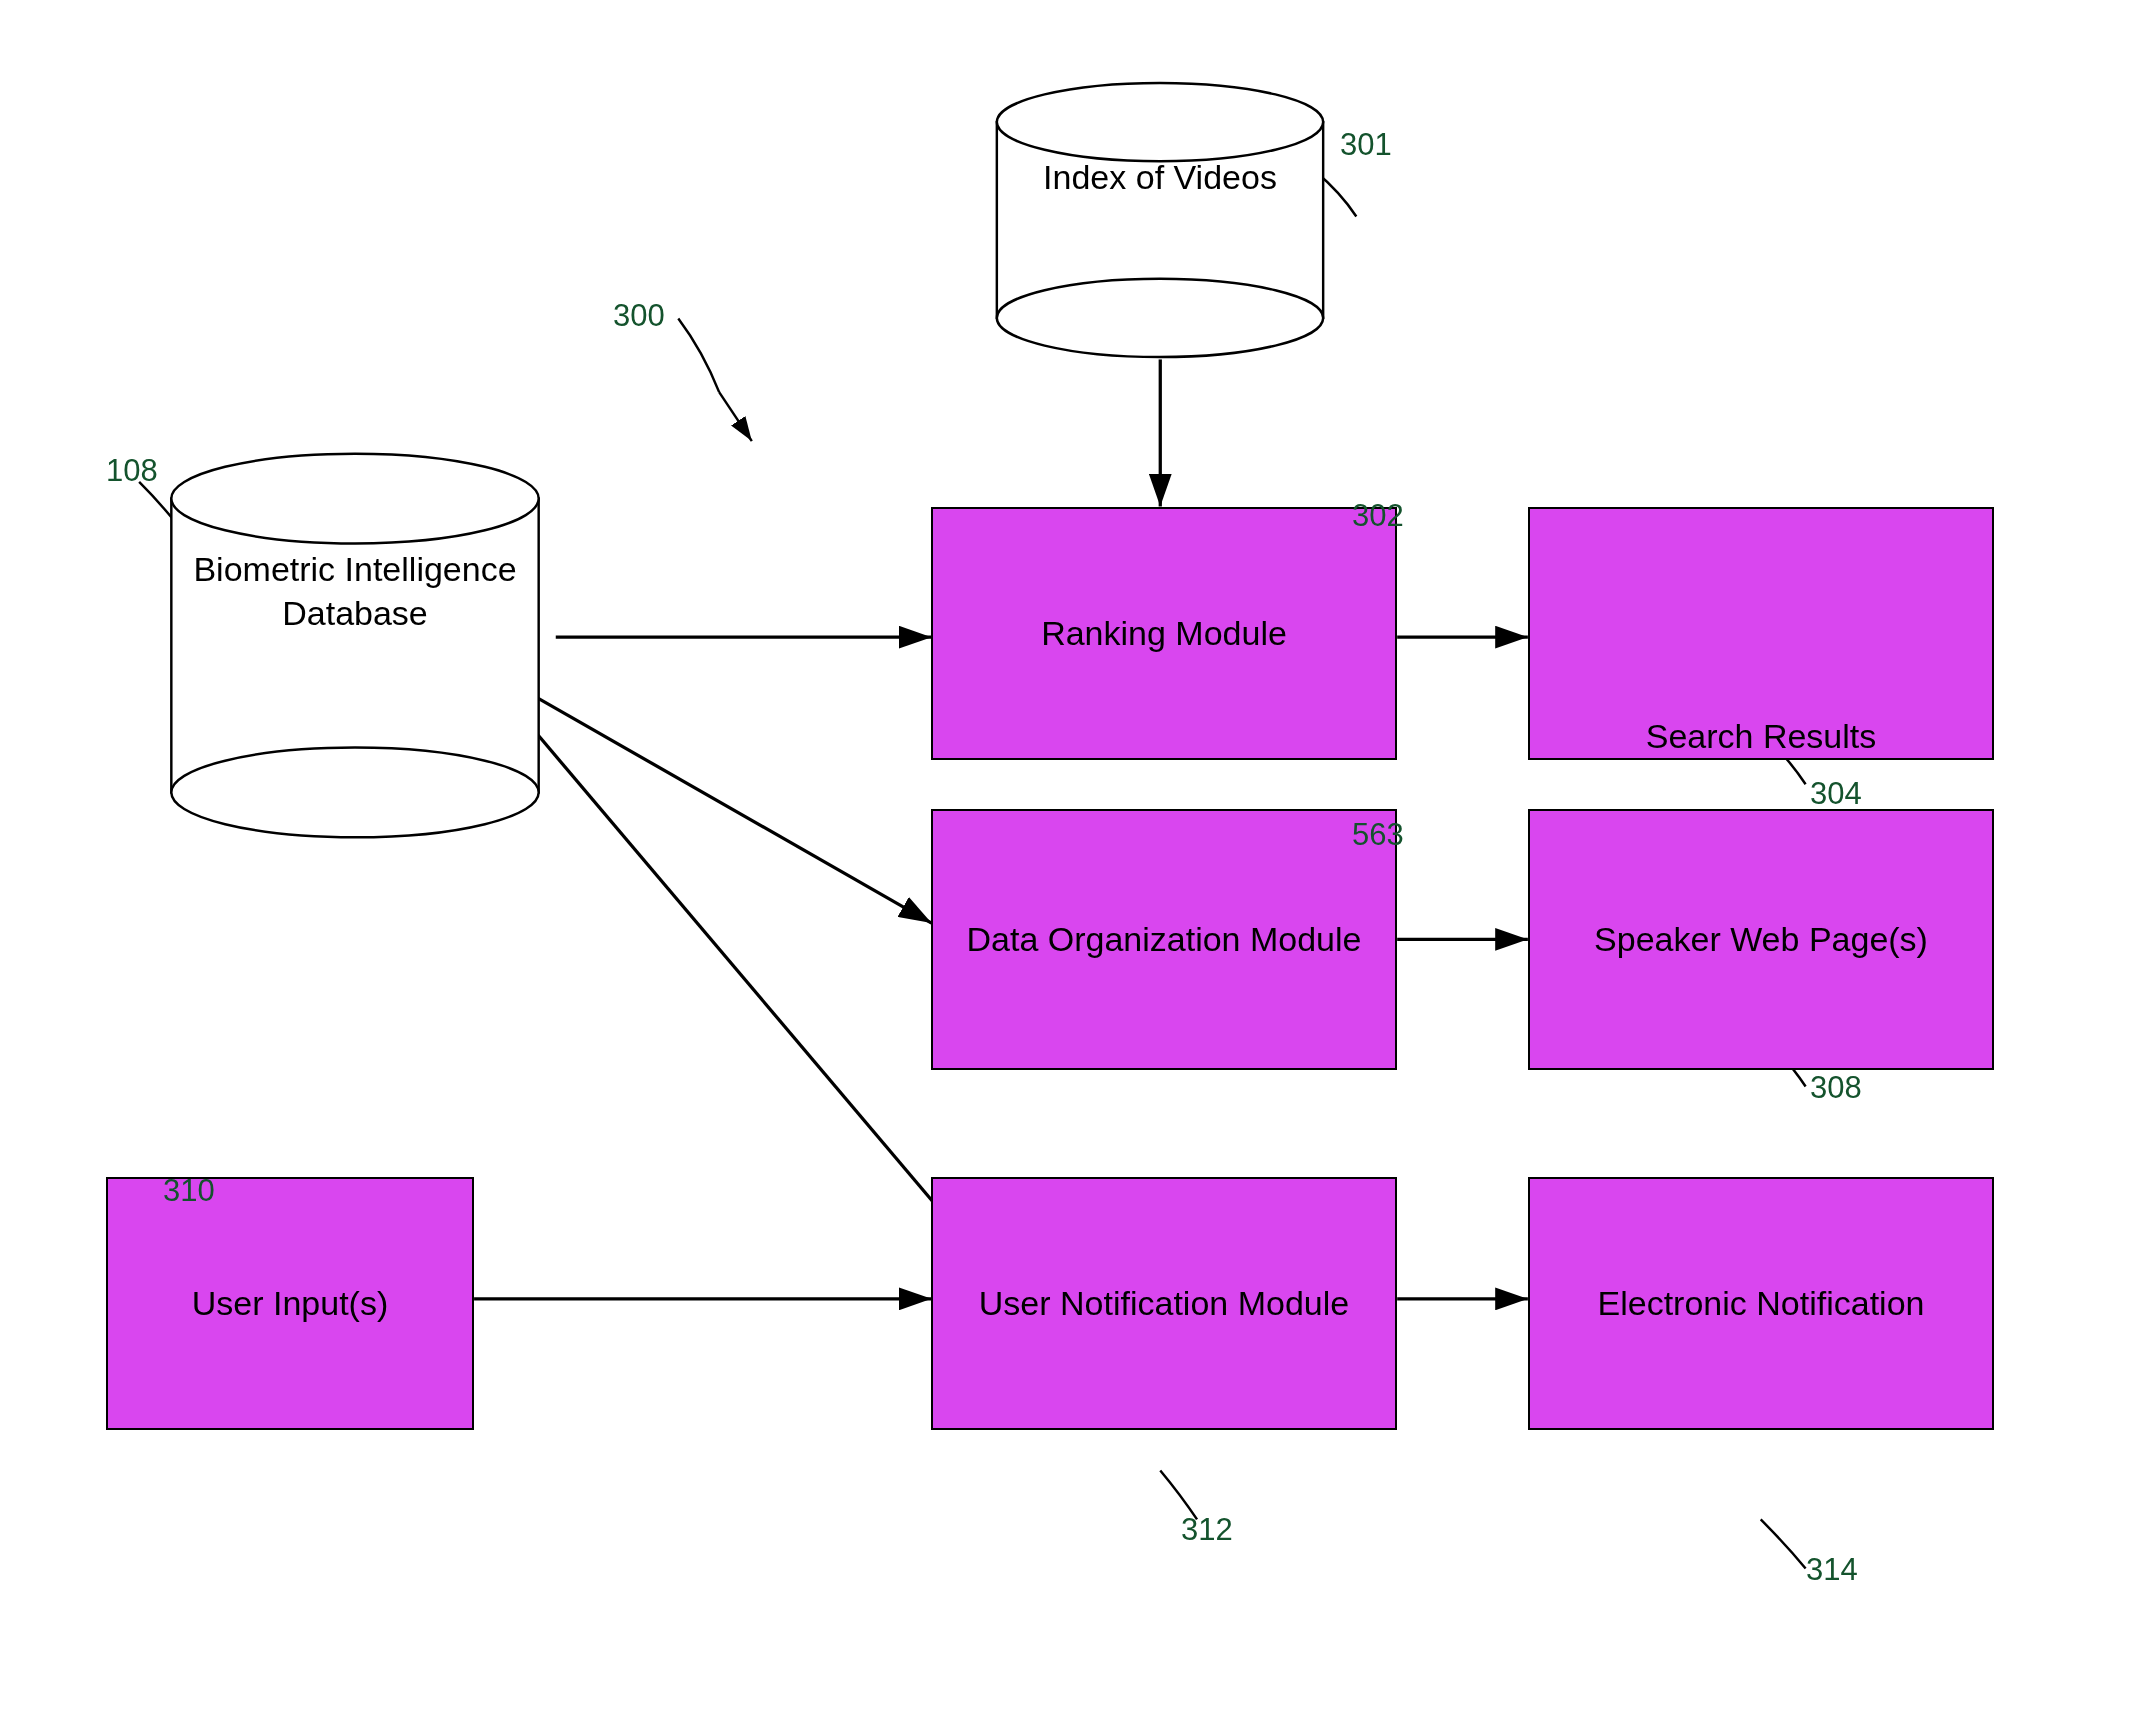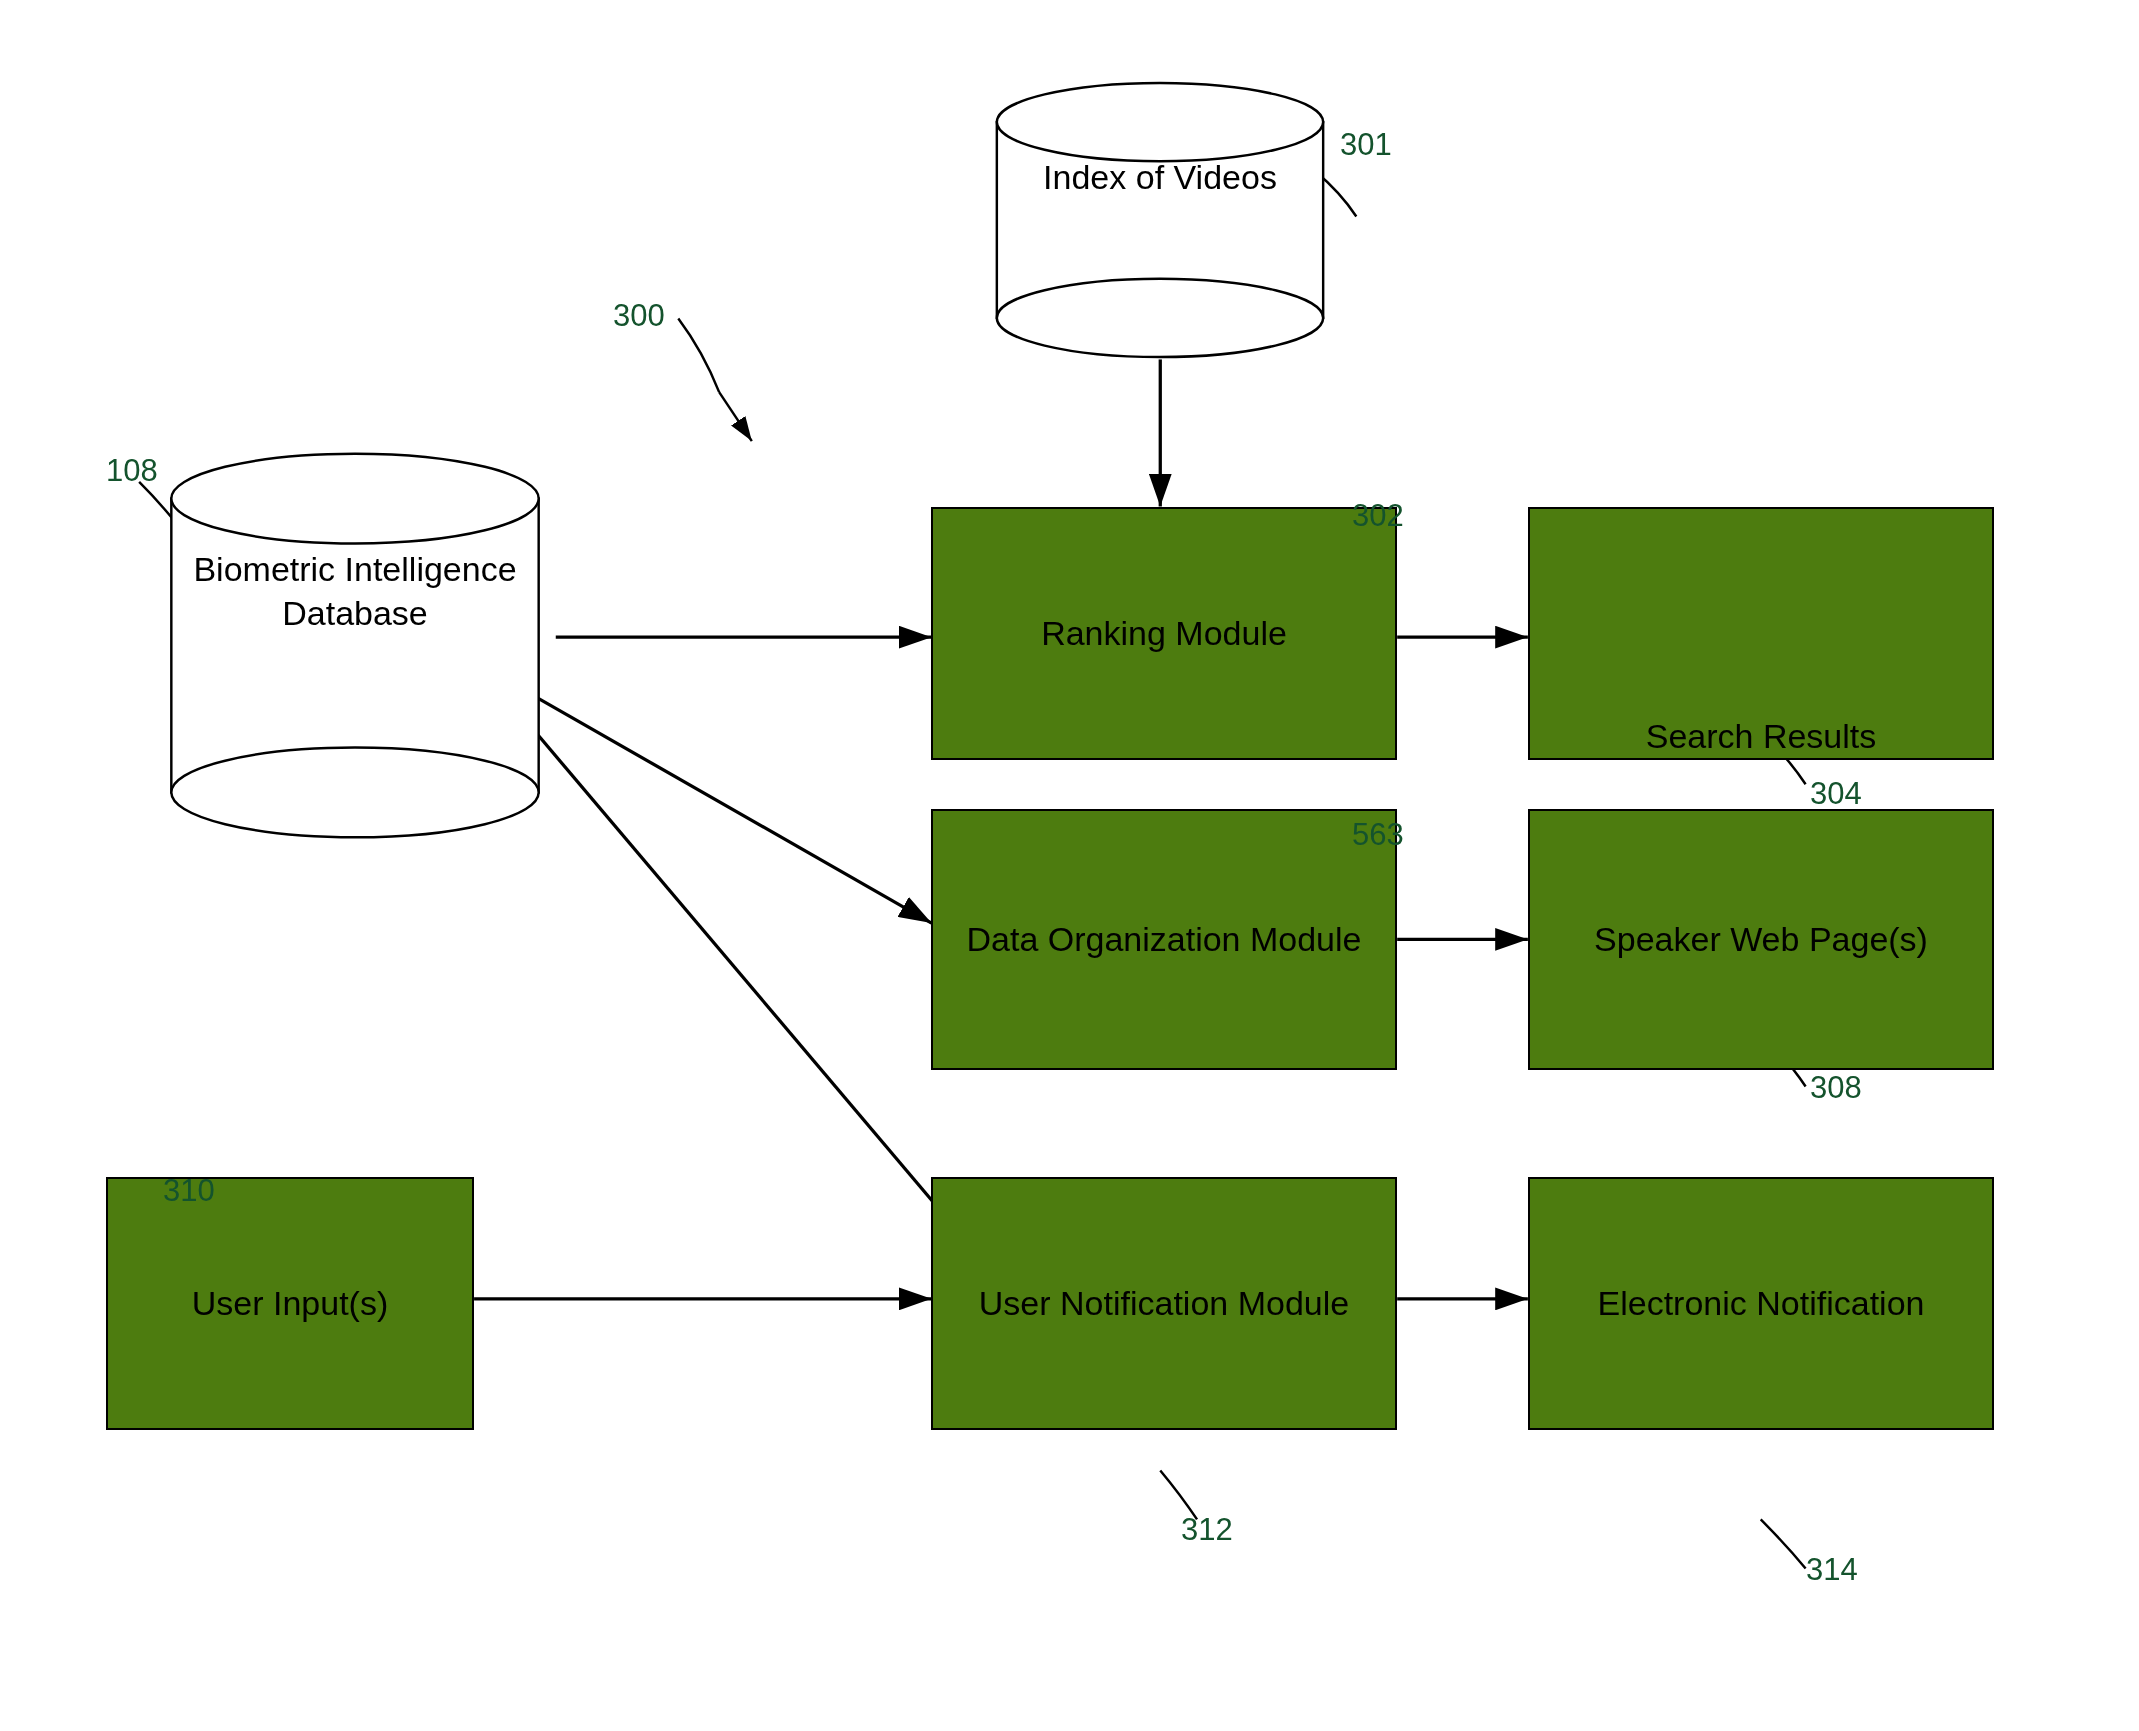--- a/index.html
+++ b/index.html
@@ -16,21 +16,21 @@
       position: absolute;
       top: 0; left: 0;
       width: 2140px;
       height: 1731px;
     }
 
     
     .box {
       position: absolute;
       border: 2.5px solid #000;
-      background: #4d7c0f;
+      background: #d946ef;
       display: flex;
       align-items: center;
       justify-content: center;
       text-align: center;
       font-size: 34px;
       font-weight: normal;
       line-height: 1.3;
     }
 
     

